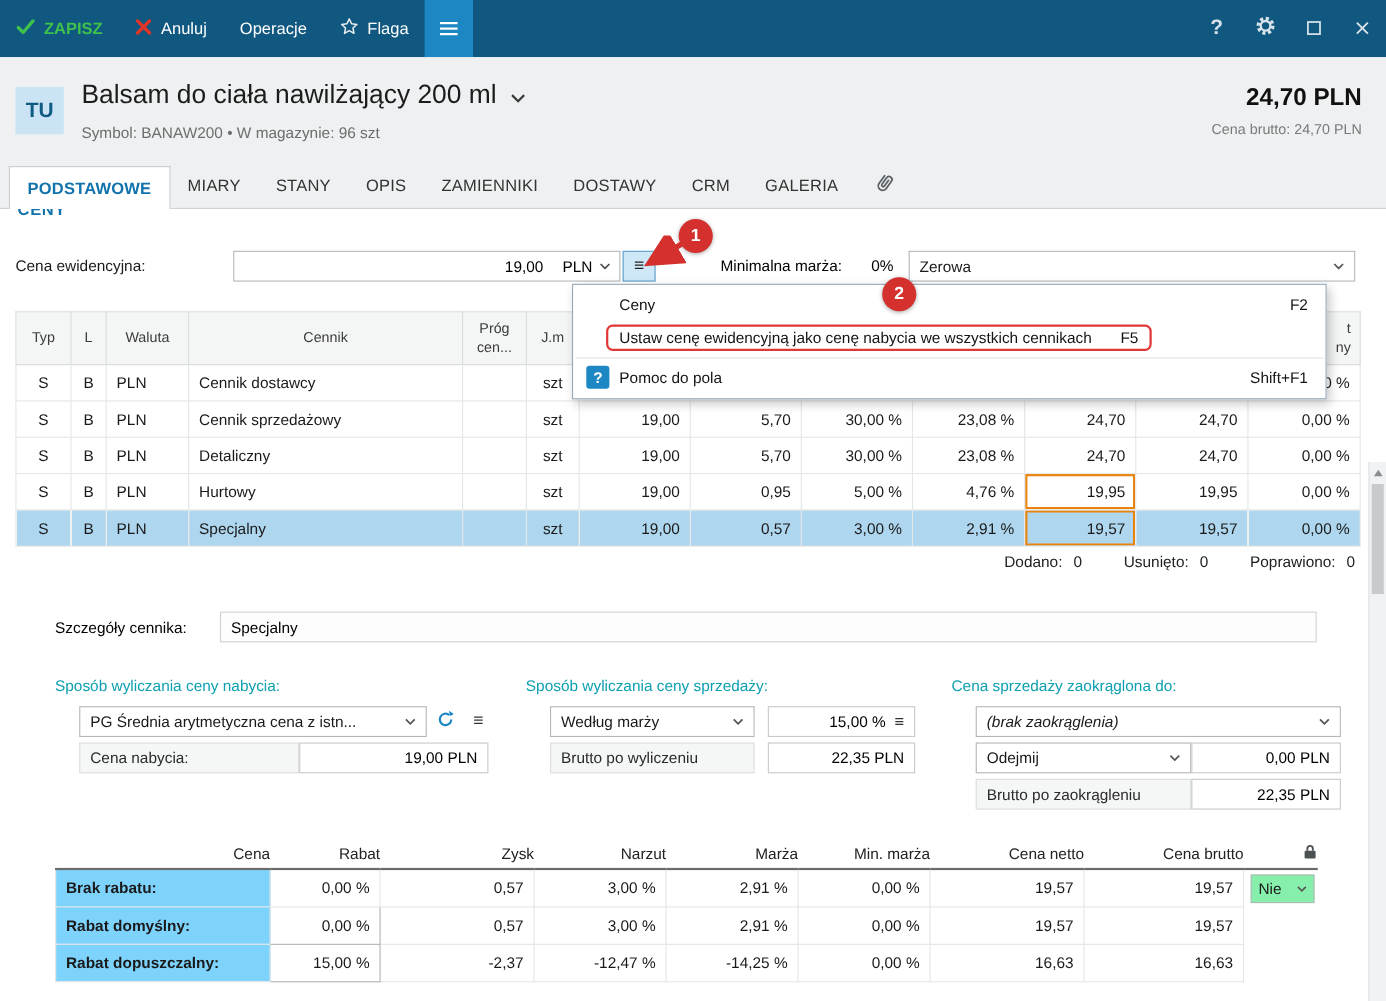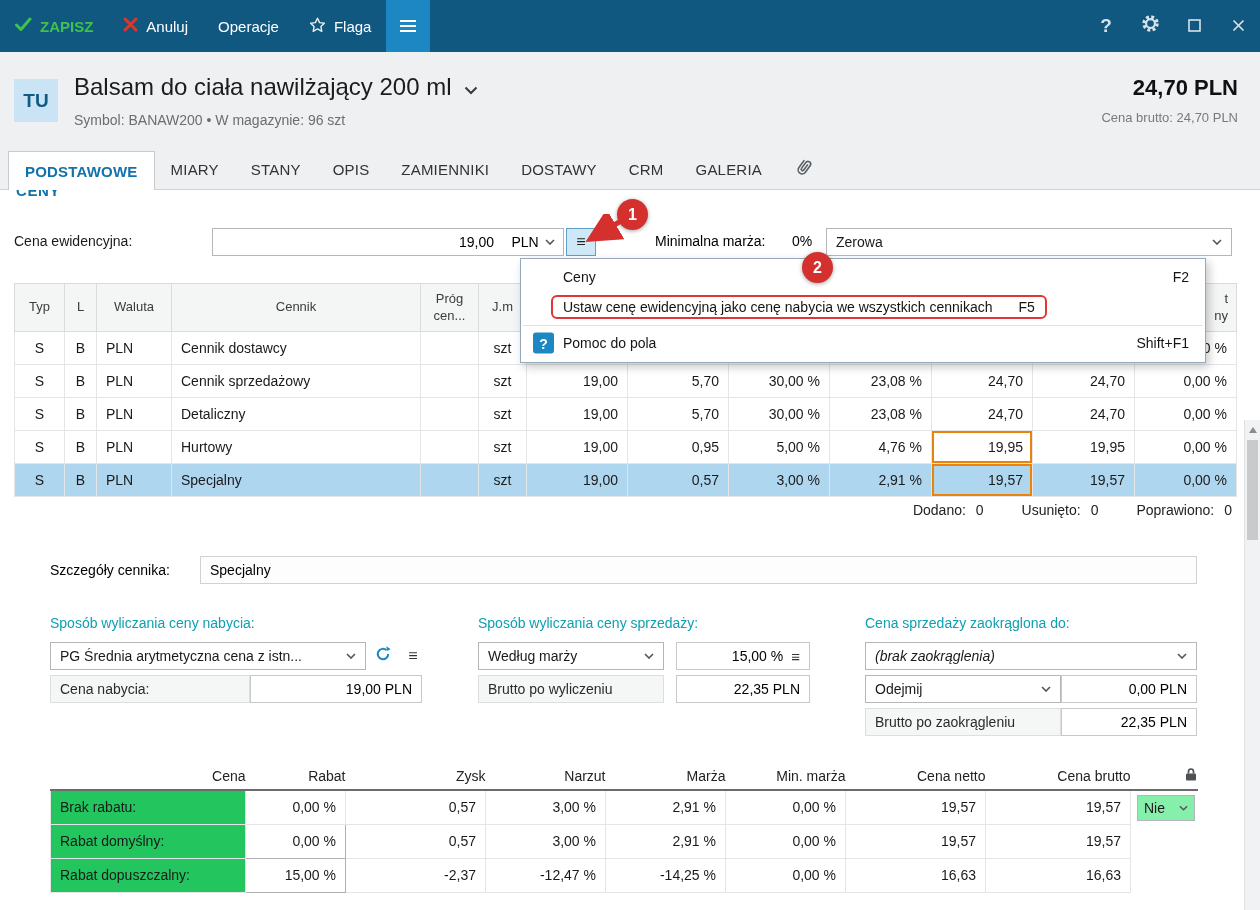--- a/index.html
+++ b/index.html
@@ -59,34 +59,34 @@
   .ptable td.hl{box-shadow:inset 0 0 0 2px #e8830c;}
 
   .summary{position:absolute;top:312px;right:28px;font-size:14px;color:#222;}
   .summary .sn{margin-left:10px;}
   .summary .gap{margin-left:34px;}
 
   .details-label{position:absolute;left:50px;top:372px;font-size:14px;}
   .details-input{position:absolute;left:200px;top:366px;width:997px;height:28px;border:1px solid #cfd2d3;background:#fdfdfd;font-size:14px;display:flex;align-items:center;padding:0 9px;}
 
   .sec-title{position:absolute;top:425px;font-size:14px;color:#0fa0b1;}
-  .row-abs{position:absolute;display:flex;align-items:center;}
+  .row-abs{position:absolute;display:flex;align-items:center;margin-left:22px;}
   .r1{top:452px;} .r2{top:485px;} .r3{top:518px;}
   .s1{left:50px;} .s2{left:478px;} .s3{left:865px;}
   .w316{width:316px;} .w200{width:200px;} .w172{width:172px;}
   .w186{width:186px;} .w134{width:134px;} .w332{width:332px;font-style:italic;}
   .w196{width:196px;} .w136{width:136px;}
   .icon-btn{width:26px;height:26px;display:flex;align-items:center;justify-content:center;margin-left:4px;font-size:16px;color:#333;}
   .burger-inline{margin-left:8px;font-size:15px;color:#333;}
 
   
   .dtable{position:absolute;left:50px;top:573px;width:1147px;border-collapse:collapse;table-layout:fixed;font-size:14px;}
   .dtable th{font-weight:normal;font-size:14px;color:#222;height:27px;text-align:right;border-bottom:2px solid #6b6b6b;}
   .dtable td{border:1px solid #e3e5e6;height:34px;padding:0 9px;color:#1a1a1a;}
-  .dtable td.lab{background:#22c55e;}
+  .dtable td.lab{background:#7dd3fc;font-weight:bold;}
   .dtable td.num{text-align:right;}
   .dtable td.inp{border:1px solid #aeb2b5;}
   .dtable td.lockcol{border:none;padding:0 0 0 6px;}
   .mini-sel{width:58px;height:26px;border:1px solid #b3b7ba;background:#86efac;display:flex;align-items:center;padding:0 6px;font-size:14px;}
   .mini-sel .tx{flex:1;}
 
   
   .cmenu{position:absolute;left:520px;top:68px;width:686px;background:#fff;border:1px solid #96a9ba;box-shadow:3px 4px 9px rgba(0,0,0,.22);z-index:10;padding:4px 0 5px;}
   .cm-item{display:flex;align-items:center;height:28px;padding:0 16px 0 42px;font-size:14px;color:#141414;position:relative;}
   .cm-item.tall{height:31px;}

